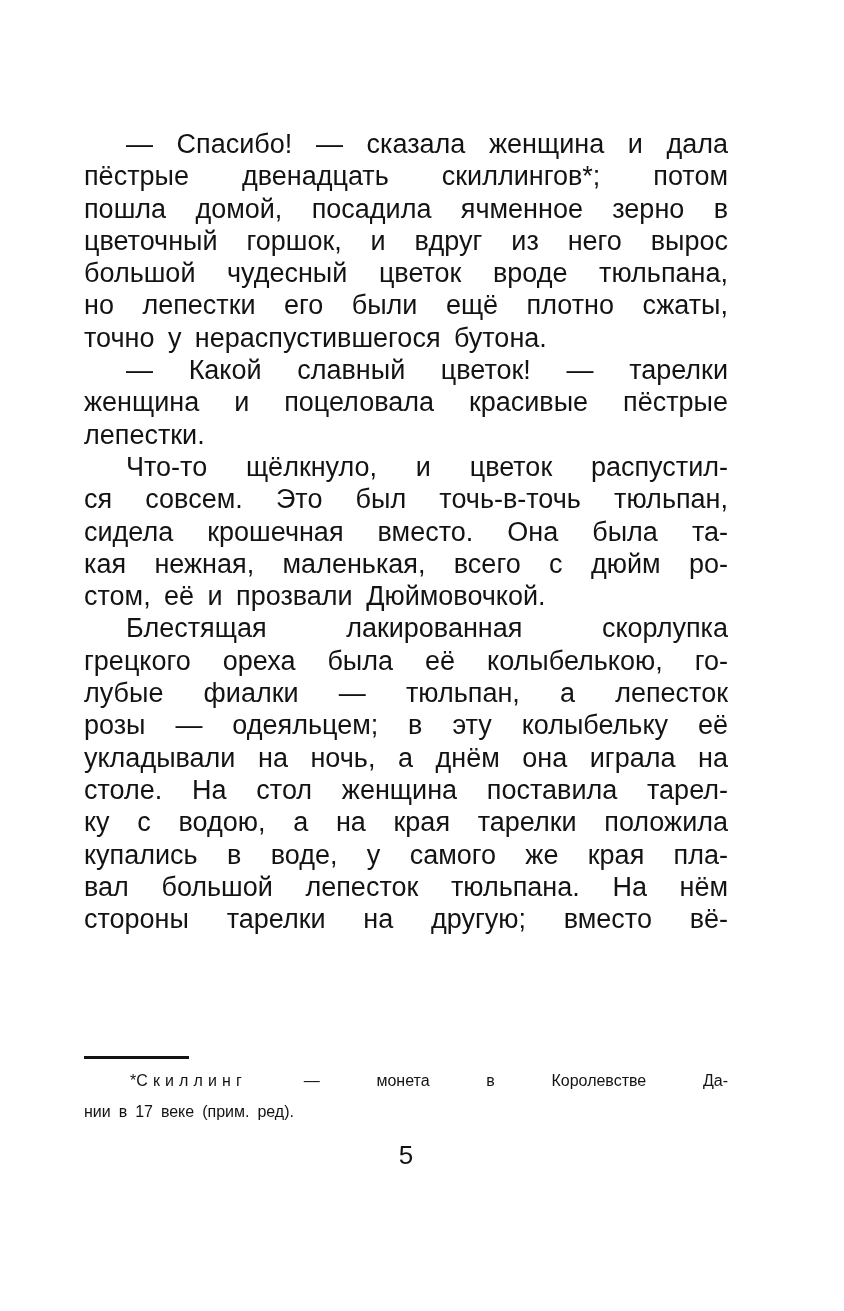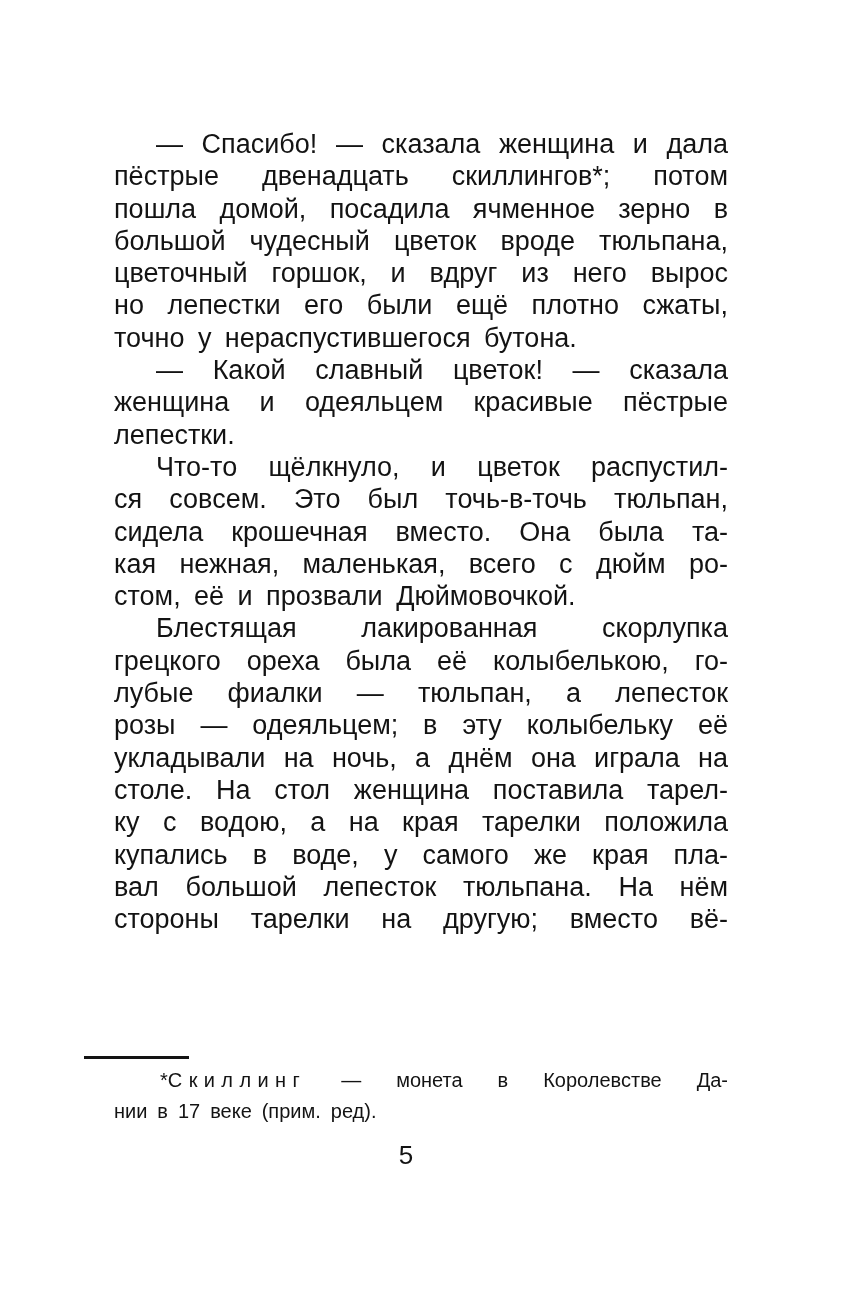--- a/index.html
+++ b/index.html
@@ -21,21 +21,20 @@
     left: 84px;
     top: 128px;
     width: 644px;
     font-size: 27px;
     line-height: 32.3px;
     word-spacing: 0.22em;
   }
   .line {
     height: 32.3px;
     white-space: normal;
-    margin-left: 30px;
   }
   .line.justify {
     text-align: justify;
     text-align-last: justify;
   }
   .line.indent {
     text-indent: 42px;
   }
   .footnote-rule {
     position: absolute;
@@ -43,21 +42,21 @@
     top: 1056px;
     width: 105px;
     height: 3px;
     background: #131313;
   }
   .footnote {
     position: absolute;
     left: 84px;
     top: 1065px;
     width: 644px;
-    font-size: 20px;
+    font-size: 16px;
     line-height: 31px;
     word-spacing: 0.22em;
   }
   .footnote .line {
     height: 31px;
   }
   .footnote .line.indent {
     text-indent: 46px;
   }
   .footnote .term {
@@ -75,26 +74,26 @@
 </head>
 <body>
 
 <div class="page">
 
   <div class="text-block">
 
   <div class="line justify indent">— Спасибо! — сказала женщина и дала</div>
       <div class="line justify">пёстрые двенадцать скиллингов*; потом</div>
       <div class="line justify">пошла домой, посадила ячменное зерно в</div>
+      <div class="line justify">цветочный горшок, и вдруг из него вырос</div>
       <div class="line justify">большой чудесный цветок вроде тюльпана,</div>
-      <div class="line justify">цветочный горшок, и вдруг из него вырос</div>
       <div class="line justify">но лепестки его были ещё плотно сжаты,</div>
       <div class="line">точно у нераспустившегося бутона.</div>
-      <div class="line justify indent">— Какой славный цветок! — сказала</div>
-      <div class="line justify">женщина и одеяльцем красивые пёстрые</div>
+      <div class="line justify indent">— Какой славный цветок! — тарелки</div>
+      <div class="line justify">женщина и поцеловала красивые пёстрые</div>
       <div class="line">лепестки.</div>
       <div class="line justify indent">Что-то щёлкнуло, и цветок распустил-</div>
       <div class="line justify">ся совсем. Это был точь-в-точь тюльпан,</div>
       <div class="line justify">сидела крошечная вместо. Она была та-</div>
       <div class="line justify">кая нежная, маленькая, всего с дюйм ро-</div>
       <div class="line">стом, её и прозвали Дюймовочкой.</div>
       <div class="line justify indent">Блестящая лакированная скорлупка</div>
       <div class="line justify">грецкого ореха была её колыбелькою, го-</div>
       <div class="line justify">лубые фиалки — тюльпан, а лепесток</div>
       <div class="line justify">розы — одеяльцем; в эту колыбельку её</div>

